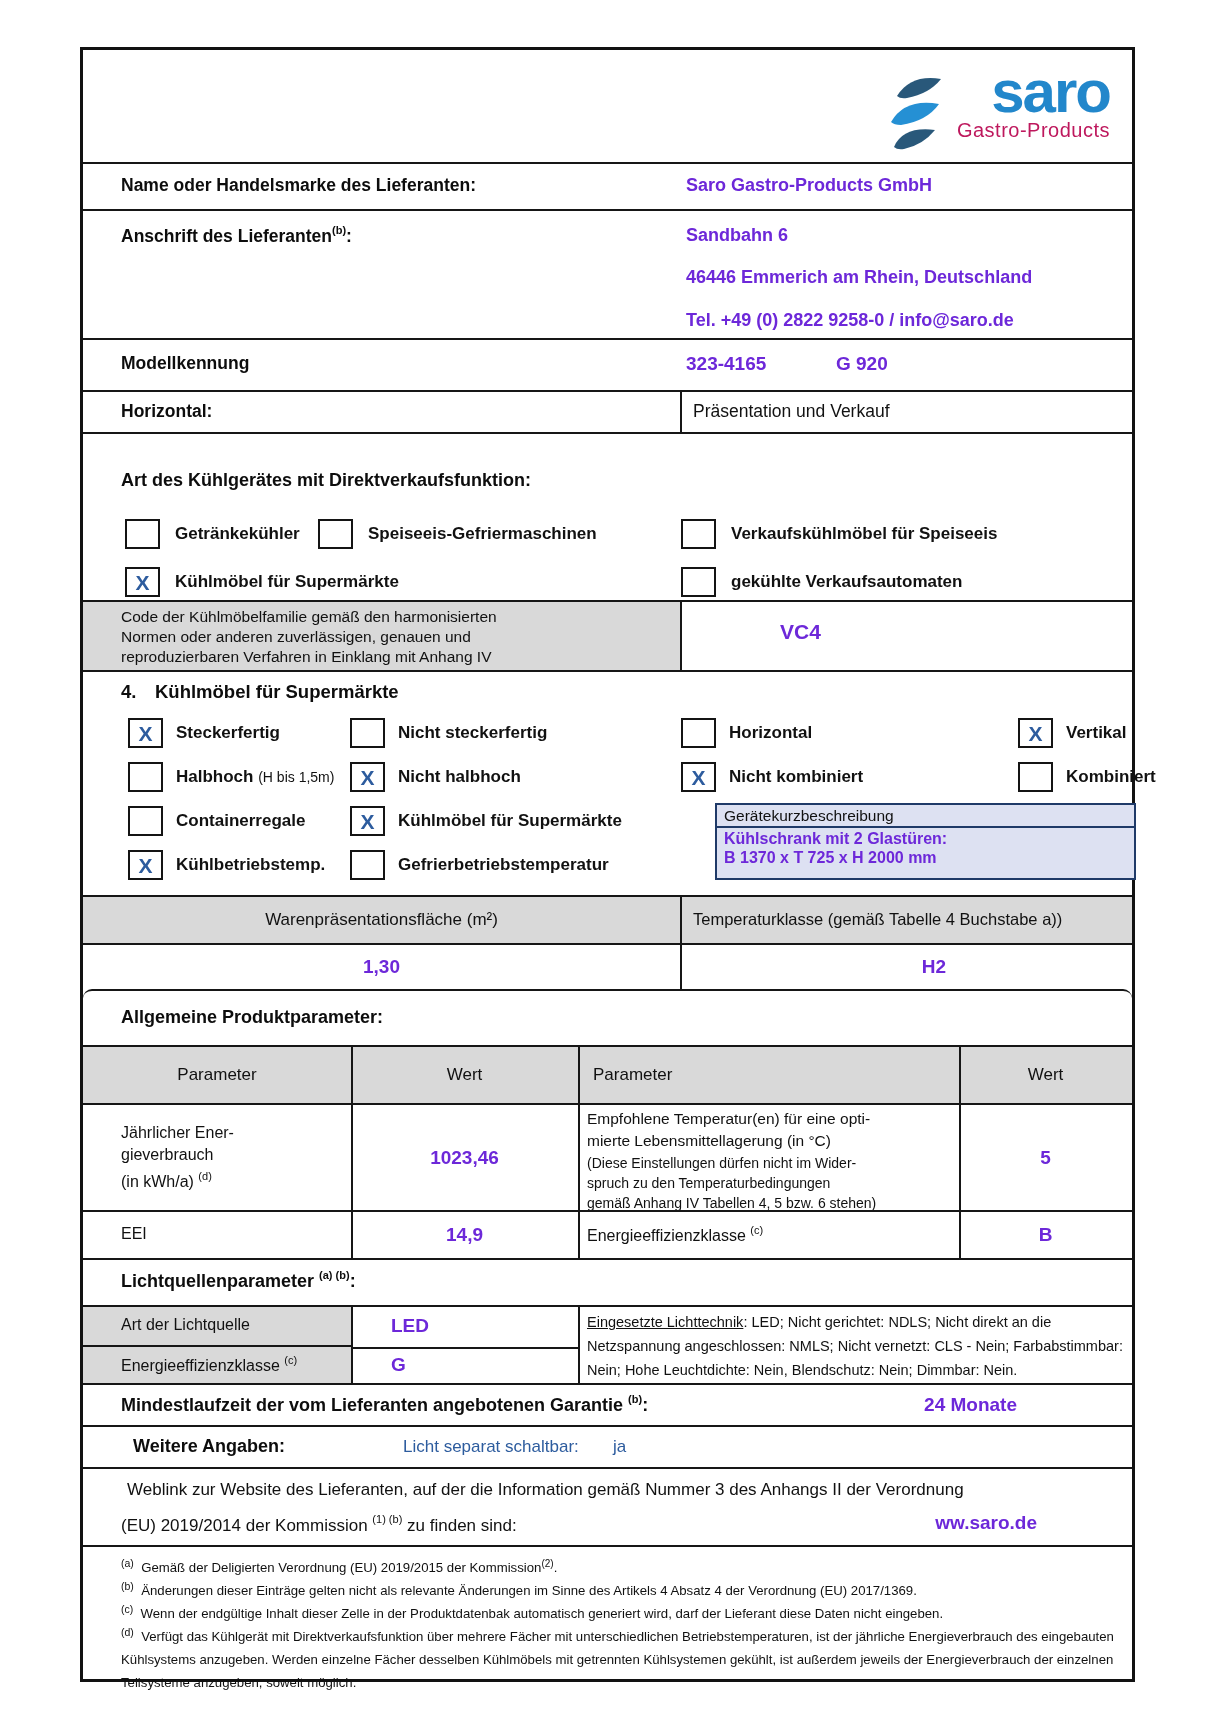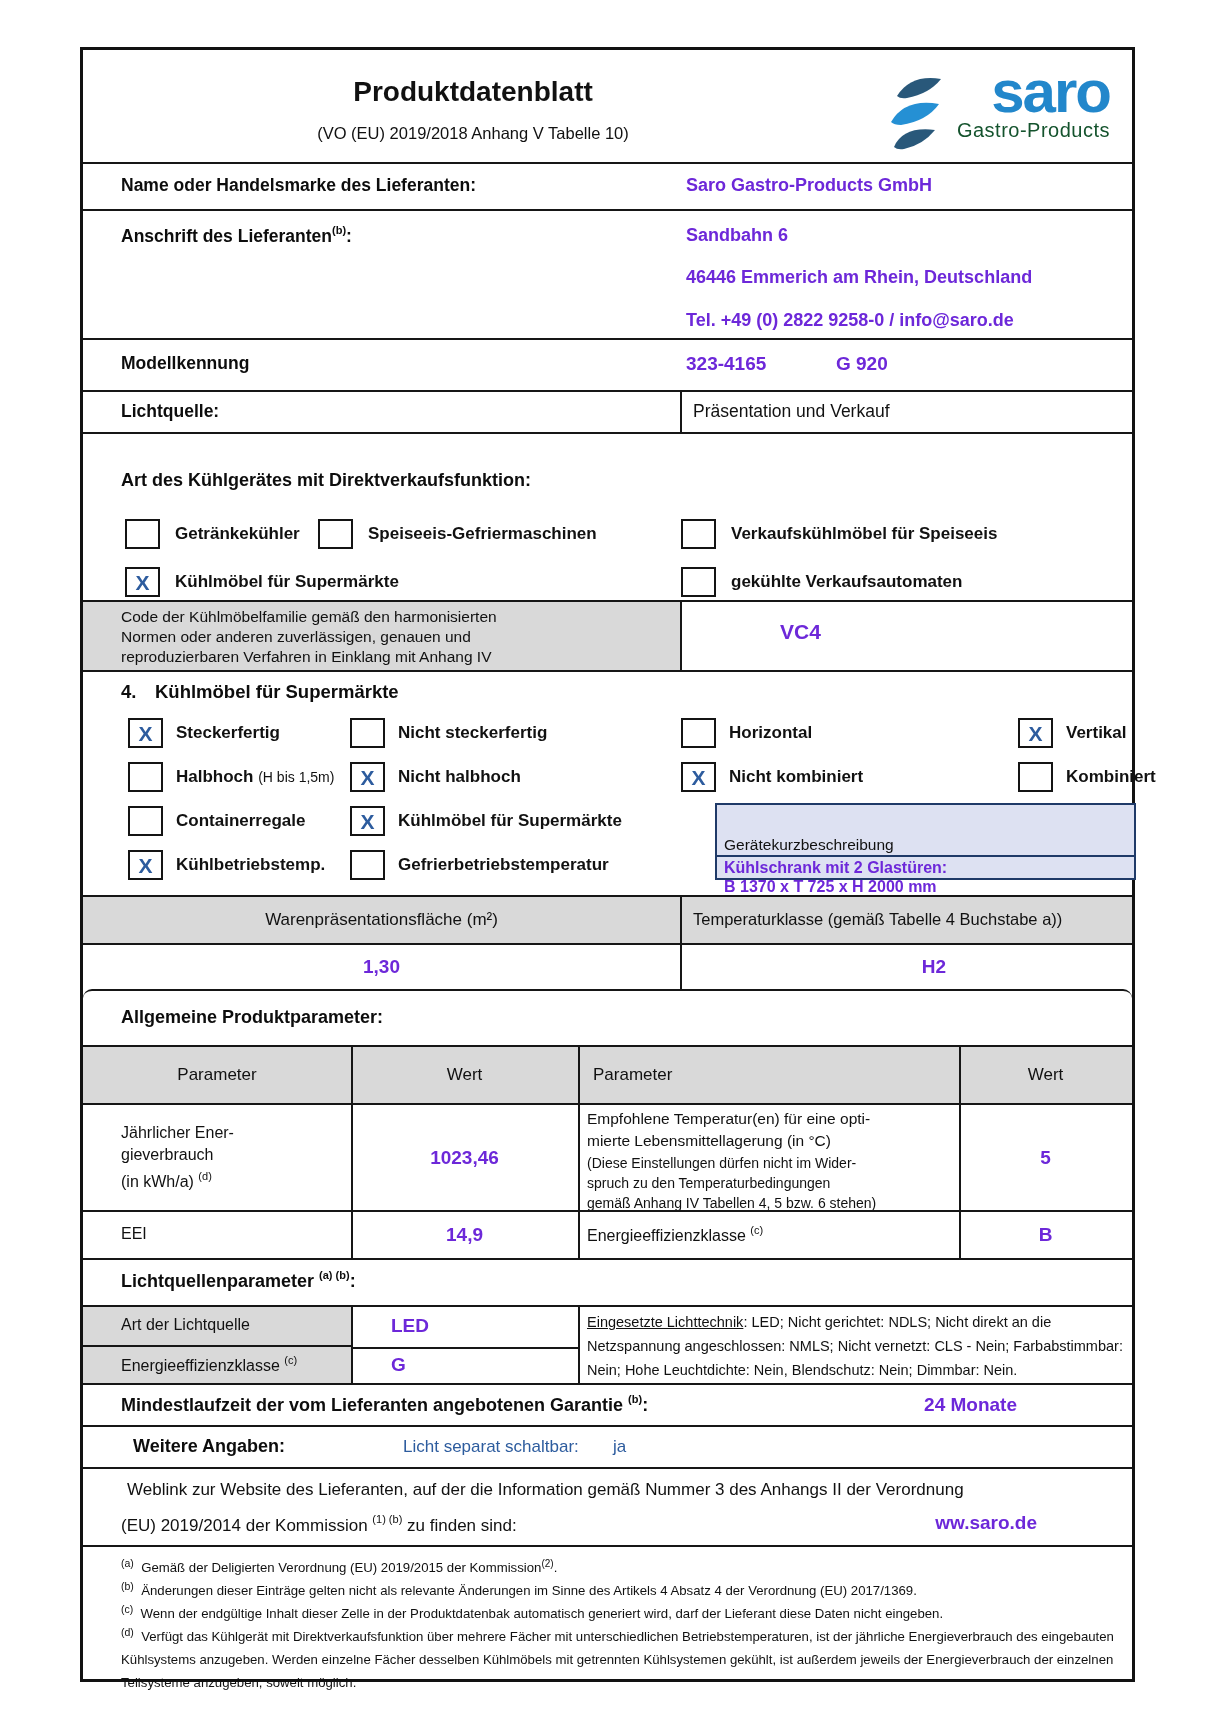--- a/index.html
+++ b/index.html
@@ -24,38 +24,34 @@
       display:flex;align-items:center;justify-content:center;background:#fff;}
   .cb .mark{color:#2d5c9e;font-weight:bold;font-size:21px;line-height:1;}
   .cblabel{position:absolute;font-weight:bold;font-size:17px;white-space:nowrap;}
   .cbsub{font-weight:normal;font-size:14px;}
   
   .titleblock{position:absolute;left:0;top:0;width:780px;text-align:center;}
   .doc-title{font-size:28px;font-weight:bold;margin-top:26px;}
   .doc-sub{font-size:16.5px;margin-top:16px;}
   .logo{position:absolute;right:22px;top:16px;display:flex;align-items:flex-start;}
   .logo-word{font-size:60px;font-weight:bold;color:#2287cb;letter-spacing:-2px;line-height:.85;}
-  .logo-tag{font-size:20px;color:#14532d;letter-spacing:.5px;margin-top:2px;text-align:right;}
+  .logo-tag{font-size:20px;color:#be185d;letter-spacing:.5px;margin-top:2px;text-align:right;}
   
   .vline{position:absolute;top:0;bottom:0;border-left:2px solid #161616;}
   .cell-center{display:flex;align-items:center;justify-content:center;}
   .footnote{font-size:13.2px;line-height:23px;}
   .fn-marker{font-size:10.5px;vertical-align:super;}
   .pre{white-space:pre-line;}
 </style>
 </head>
 <body>
 
 <div class="sheet">
 
   <div class="row first" style="top:0;height:112px;">
-    <div class="titleblock">
-      <div class="doc-title">Produktdatenblatt</div>
-      <div class="doc-sub">(VO (EU) 2019/2018 Anhang V Tabelle 10)</div>
-    </div>
     <div class="logo">
       <span style="margin-right:10px;margin-top:6px;">
         <svg width="62" height="78" viewBox="0 0 62 78">
           <path d="M12 24 Q26 2 56 7 Q44 22 22 26 Q15 27 12 24 Z" fill="#29587a"></path>
           <path d="M6 50 Q20 26 54 32 Q42 49 16 53 Q9 53 6 50 Z" fill="#2590d4"></path>
           <path d="M9 75 Q18 54 50 58 Q38 73 19 77 Q12 78 9 75 Z" fill="#29587a"></path>
         </svg>
       </span>
       <span style="display:flex;flex-direction:column;align-items:flex-end;">
         <span class="logo-word">saro</span>
@@ -78,21 +74,21 @@
     <span class="bluebold" style="position:absolute;left:603px;top:99px;font-size:18px;">Tel. +49 (0) 2822 9258-0 / info@saro.de</span>
   </div>
 
   <div class="row" style="top:288px;height:52px;">
     <span class="lbl" style="position:absolute;left:38px;top:13px;">Modellkennung</span>
     <span class="bluebold" style="position:absolute;left:603px;top:13px;font-size:19px;">323-4165</span>
     <span class="bluebold" style="position:absolute;left:753px;top:13px;font-size:19px;">G 920</span>
   </div>
 
   <div class="row" style="top:340px;height:42px;">
-    <span class="lbl" style="position:absolute;left:38px;top:9px;">Lichtquelle:</span>
+    <span class="lbl" style="position:absolute;left:38px;top:9px;">Horizontal:</span>
     <div class="vline" style="left:597px;"></div>
     <span style="position:absolute;left:610px;top:9px;font-size:17.5px;">Präsentation und Verkauf</span>
   </div>
 
   <div class="row" style="top:382px;height:168px;">
     <span class="lbl" style="position:absolute;left:38px;top:36px;font-size:18px;">Art des Kühlgerätes mit Direktverkaufsfunktion:</span>
 
     <span class="cb" style="left:42px;top:85px;">
         <span class="mark"></span>
       </span>
@@ -189,21 +185,21 @@
         <span class="mark">X</span>
       </span>
     <span class="cblabel" style="left:93px;top:143px;">Kühlbetriebstemp.</span>
 
     <span class="cb" style="left:267px;top:138px;">
         <span class="mark"></span>
       </span>
     <span class="cblabel" style="left:315px;top:143px;">Gefrierbetriebstemperatur</span>
 
     <div style="position:absolute;left:632px;top:91px;width:421px;height:77px;border:2.5px solid #1f3a68;background:#dde1f2;box-sizing:border-box;">
-      <div style="font-size:15.5px;padding:2px 0 1px 7px;border-bottom:2.5px solid #1f3a68;margin-top:29px;">Gerätekurzbeschreibung</div>
+      <div style="font-size:15.5px;padding:2px 0 1px 7px;border-bottom:2.5px solid #1f3a68;">Gerätekurzbeschreibung</div>
       <div class="bluebold" style="font-size:16px;padding:2px 0 0 7px;">Kühlschrank mit 2 Glastüren:</div>
       <div class="bluebold" style="font-size:16px;padding:1px 0 0 7px;">B 1370 x T 725 x H 2000 mm</div>
     </div>
   </div>
 
   <div class="row graybg" style="top:845px;height:48px;">
     <div class="cell-center" style="position:absolute;left:0;width:597px;height:100%;font-size:17px;">Warenpräsentationsfläche (m²)</div>
     <div class="vline" style="left:597px;"></div>
     <span style="position:absolute;left:610px;top:13px;font-size:16.5px;">Temperaturklasse (gemäß Tabelle 4 Buchstabe a))</span>
   </div>

